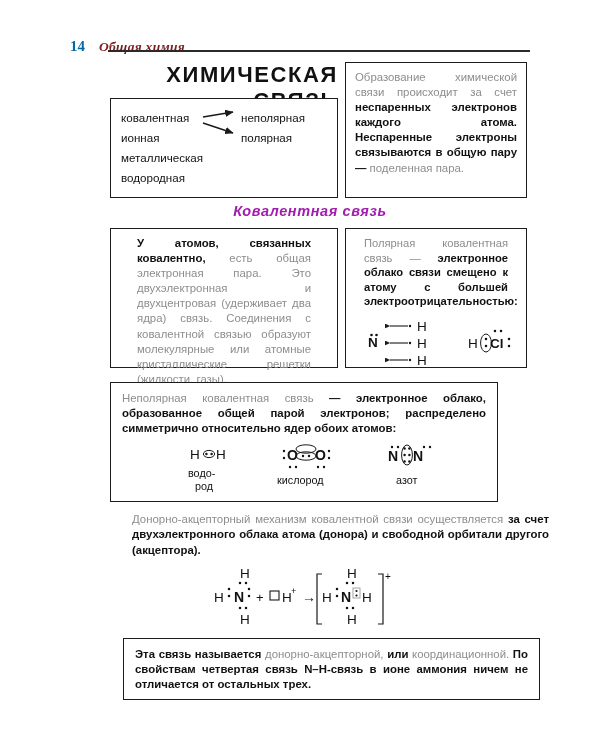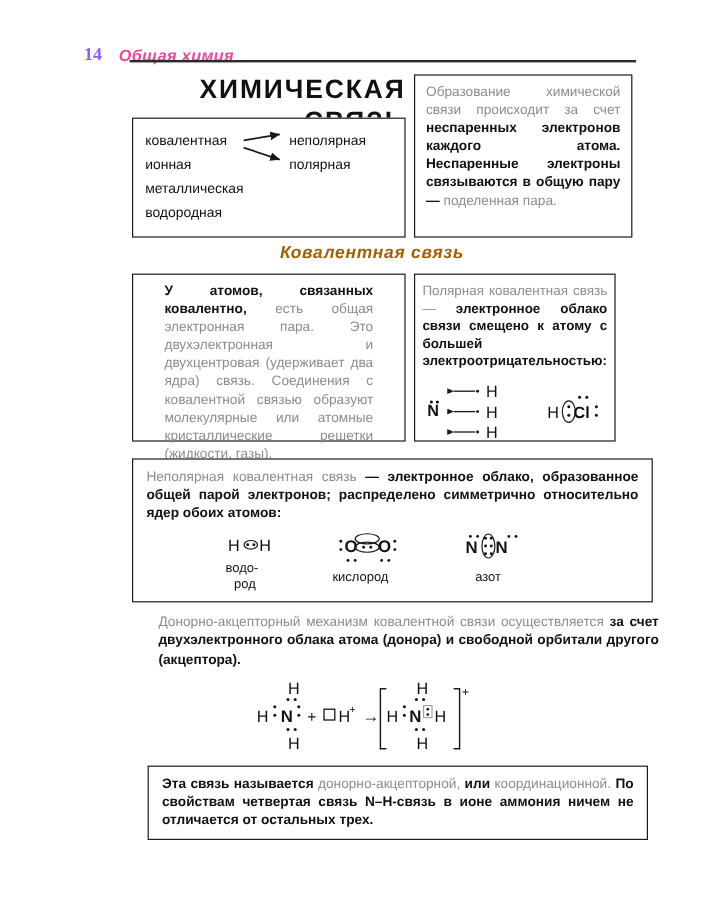--- a/index.html
+++ b/index.html
@@ -24,30 +24,30 @@
     left:70px;top:34px;
     width:460px;
     display:flex;align-items:flex-end;
     height:20px;
   }
   .folio{
     font-family:"Liberation Serif", serif;
     font-weight:bold;
     font-size:15px;
     line-height:15px;
-    color:#8b5cf6;
+    color:#0369a1;
     margin-right:14px;
   }
   .runtitle{
-    font-family:Liberation Sans, sans-serif;
+    font-family:Liberation Serif, serif;
     font-style:italic;
     font-weight:bold;
     font-size:13.5px;
     line-height:14px;
-    color:#ec4899;
+    color:#7f1d1d;
     letter-spacing:.3px;
     white-space:nowrap;
     text-align:center;
   }
   .runrule{
     position:absolute;
     left:108px;top:50px;
     width:422px;height:1.5px;
     background:#2a2a2a;
   }
@@ -65,21 +65,21 @@
   }
   .h2{
     position:absolute;
     left:110px;top:203px;
     width:400px;
     text-align:center;
     font-size:14.5px;
     font-weight:bold;
     font-style:italic;
     letter-spacing:.6px;
-    color:#a16207;
+    color:#a21caf;
   }
 
   
   .box{
     position:absolute;
     box-sizing:border-box;
     border:1.3px solid #1c1c1c;
     background:#fff;
   }
   .bx-txt{
@@ -104,25 +104,25 @@
   }
   .cls-arrows{position:absolute;left:0;top:0;width:228px;height:100px;}
 
   
   #box-formation{left:345px;top:62px;width:182px;height:136px;padding:7px 9px;}
 
   
   #box-covalent{left:110px;top:228px;width:228px;height:140px;padding:7px 26px;}
 
   
-  #box-polar{left:345px;top:228px;width:168px;height:140px;padding:7px 6px;}
+  #box-polar{left:345px;top:228px;width:182px;height:140px;padding:7px 18px;}
   #box-polar .bx-txt{font-size:11.2px;line-height:14.6px;}
 
   
-  #box-nonpolar{left:110px;top:382px;width:434px;height:120px;padding:8px 11px;}
+  #box-nonpolar{left:110px;top:382px;width:388px;height:120px;padding:8px 11px;}
 
   
   #para-donor{
     position:absolute;left:110px;top:512px;width:417px;
     font-size:11.4px;line-height:15.4px;text-align:justify;color:#111;margin-left:22px;
   }
 
   
   #box-final{left:110px;top:638px;width:417px;height:62px;padding:8px 11px;margin-left:13px;}
   svg{display:block;overflow:visible;}

